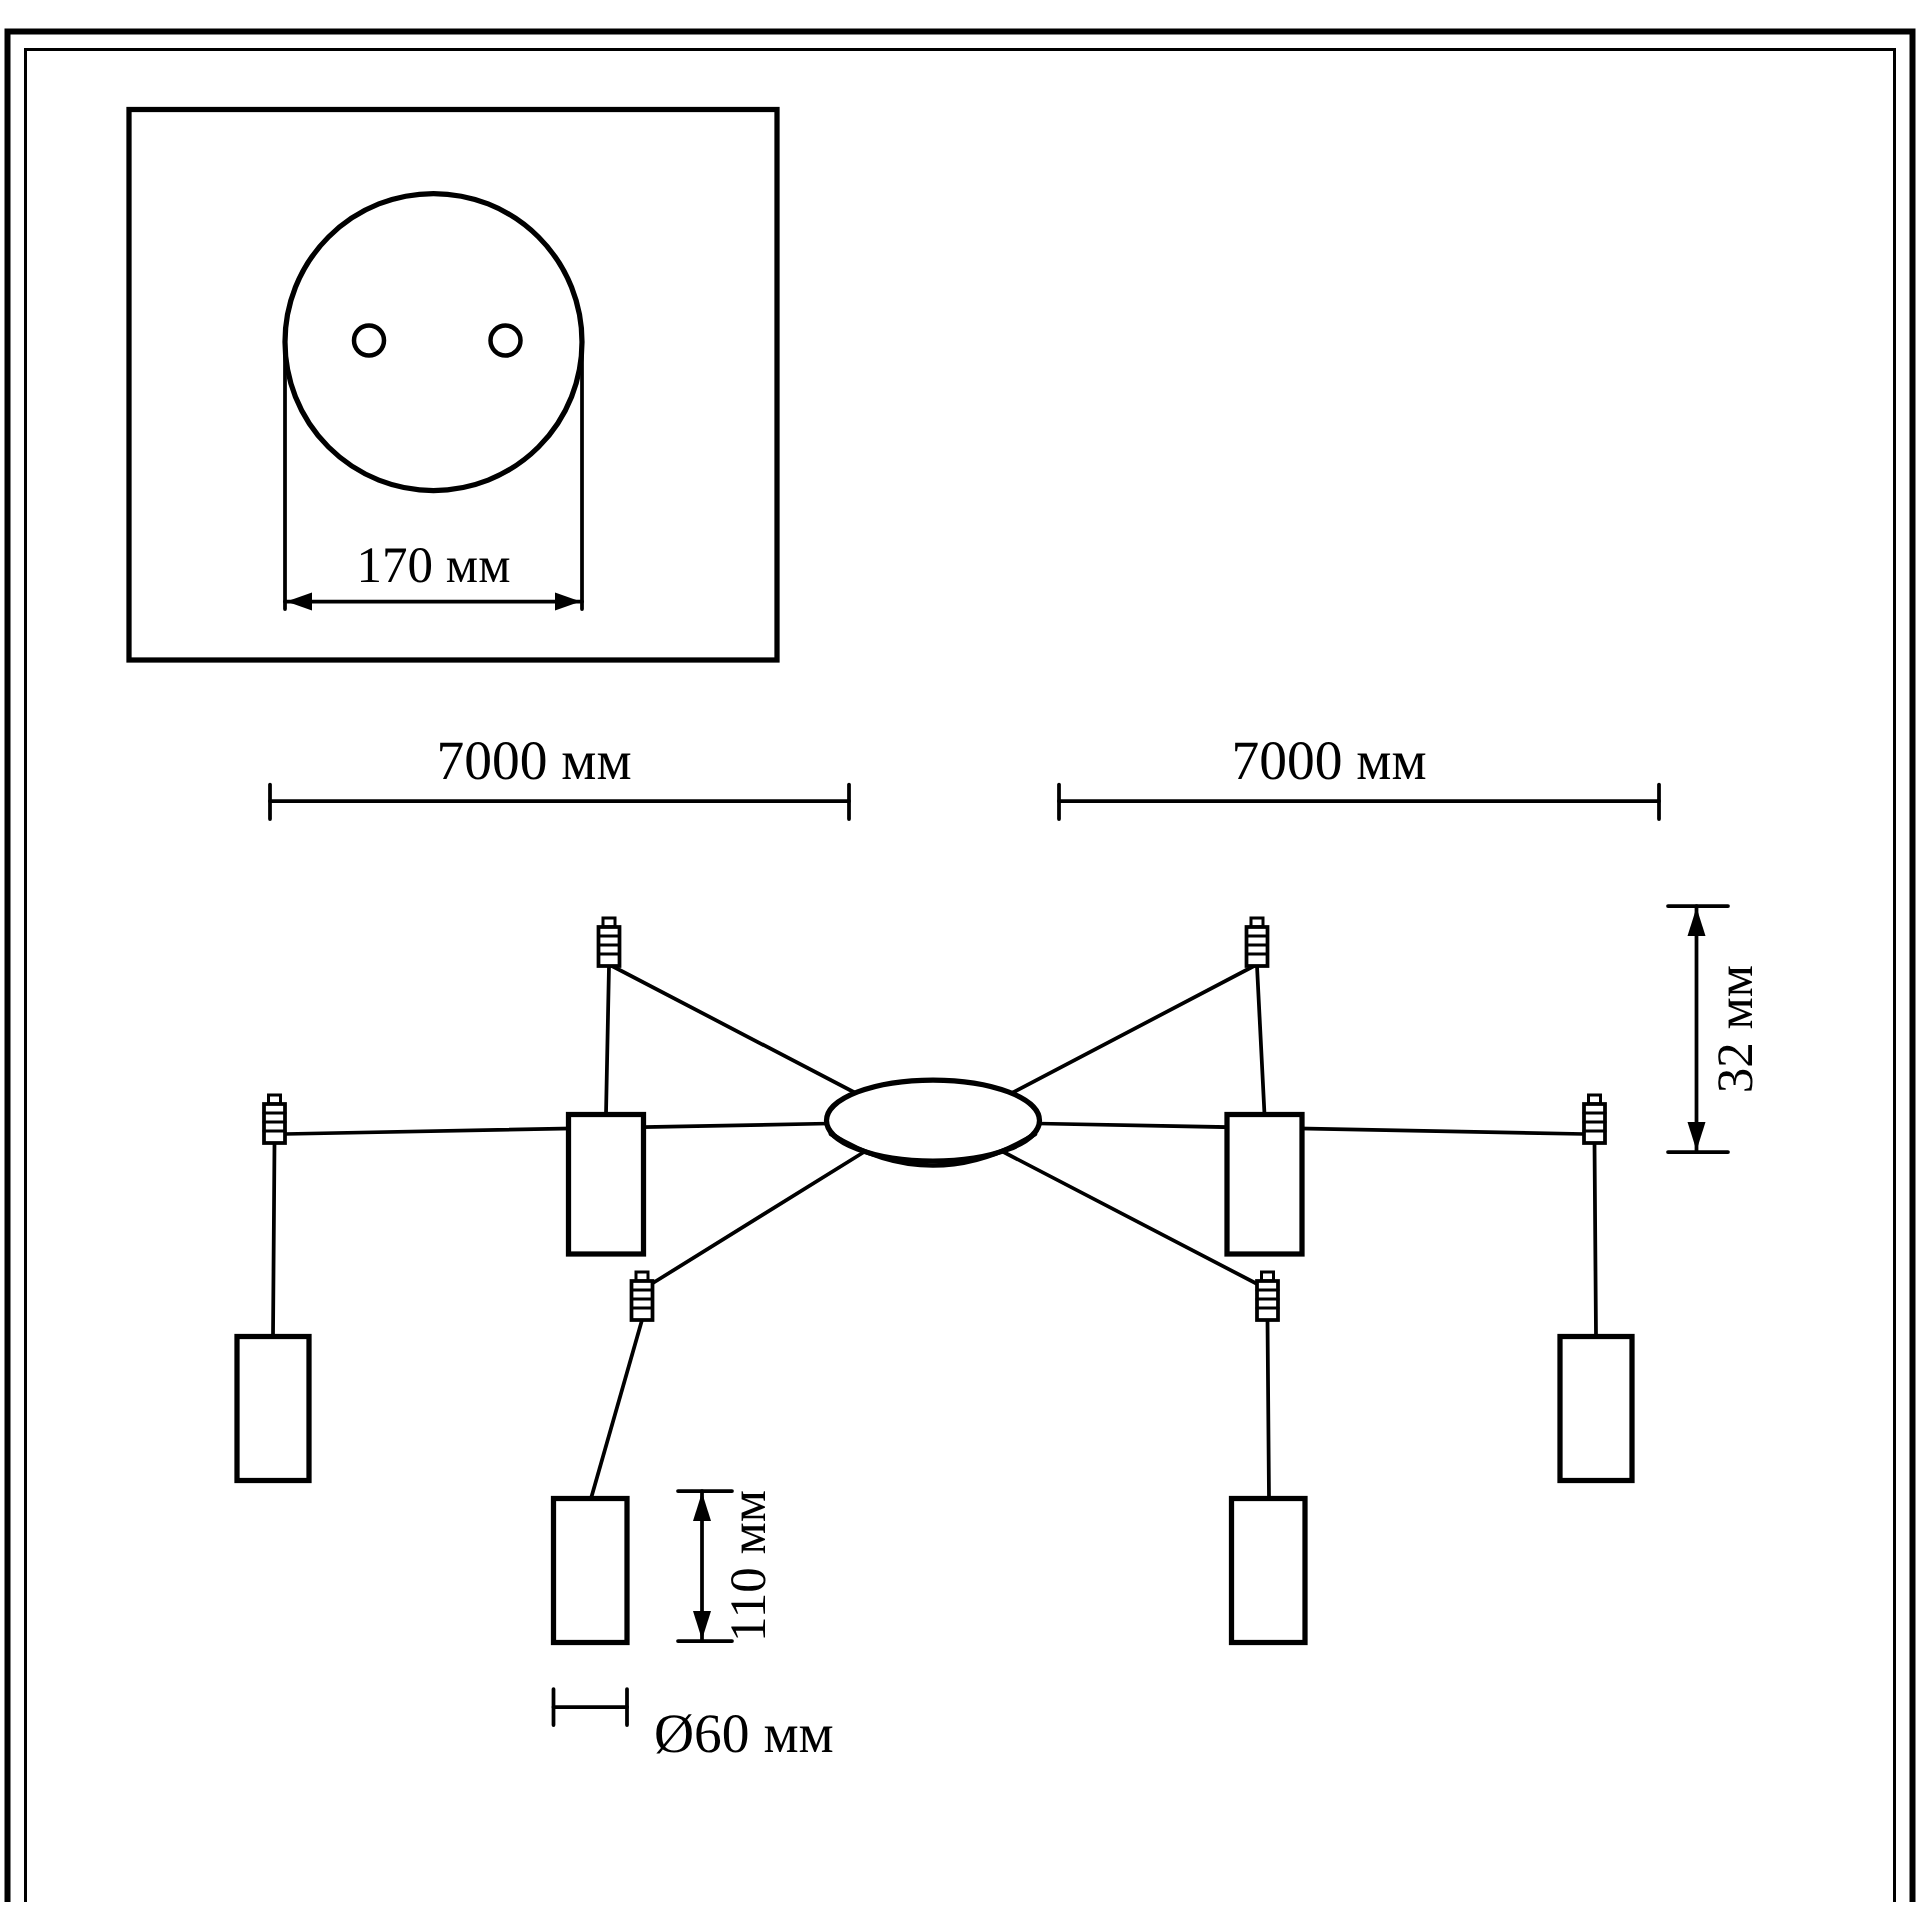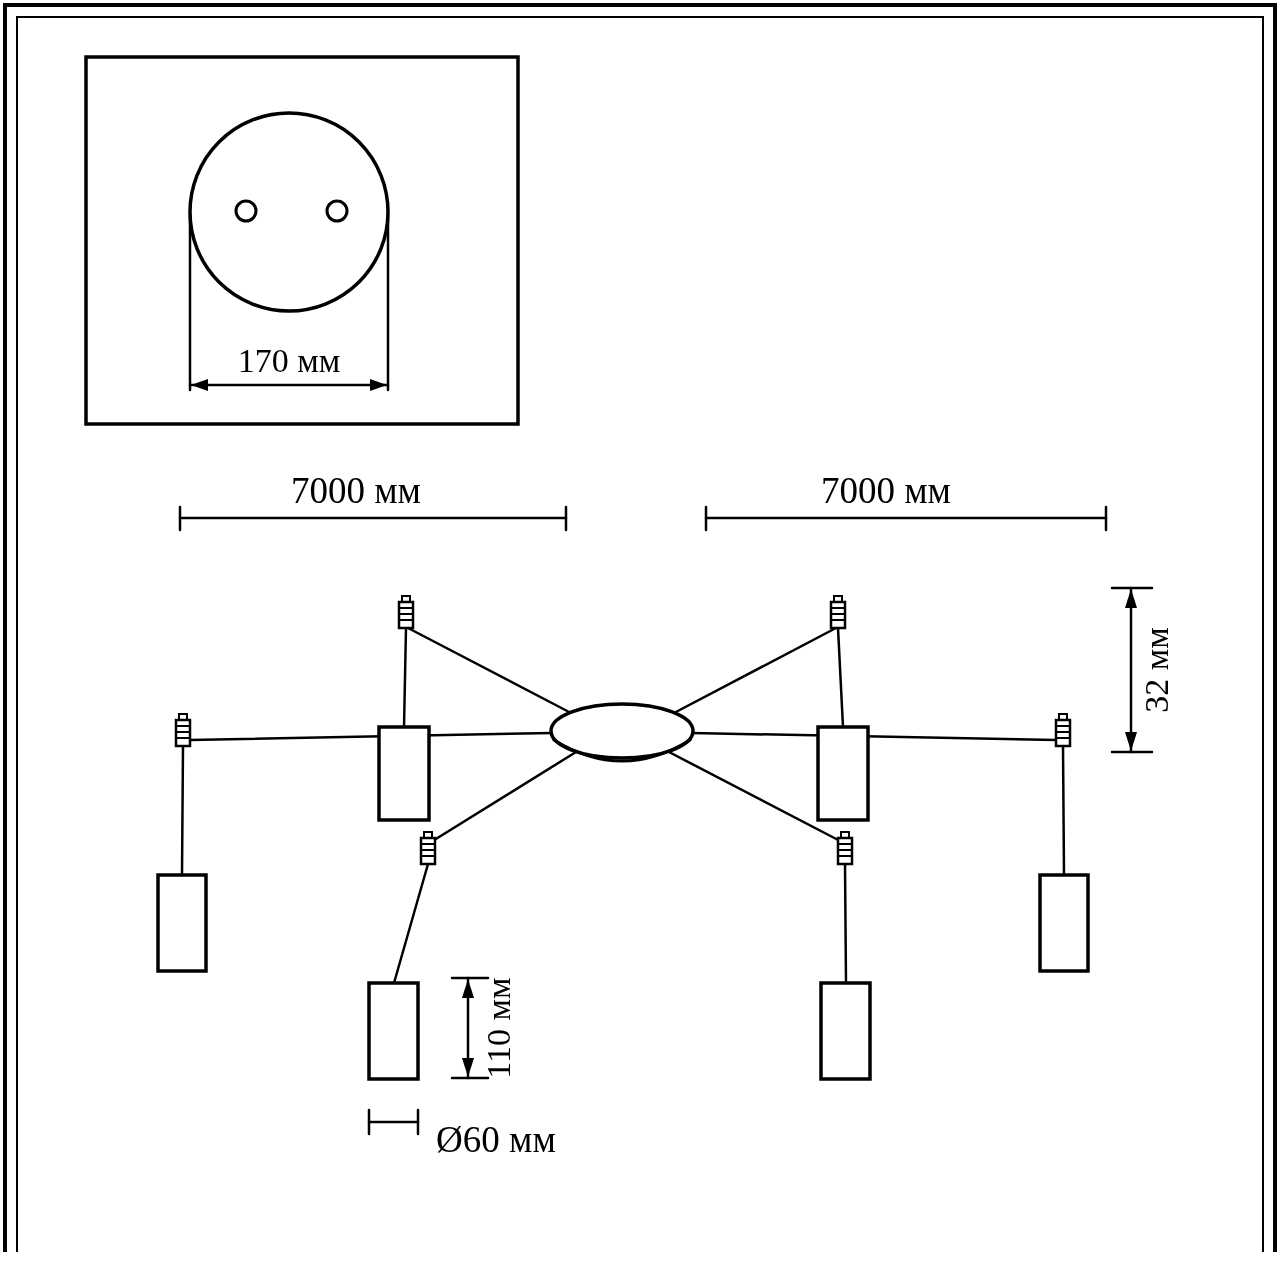--- a/index.html
+++ b/index.html
@@ -1,16 +1,16 @@
 <!DOCTYPE html>
 <html><head>
 <meta charset="utf-8">
 <style>
   html, body { margin: 0; padding: 0; background: #ffffff; }
-  .page { width: 1280px; height: 1252px; background: #ffffff; position: relative; }
+  .page { width: 1280px; height: 1252px; background: #ffffff; position: relative; margin-top: 16px; }
   svg { display: block; }
   .ln   { stroke: #000000; fill: none; stroke-linecap: round; }
   .w4   { stroke-width: 4; }
   .w35  { stroke-width: 3.5; }
   .w3   { stroke-width: 3; }
   .w25  { stroke-width: 2.5; }
   .w2   { stroke-width: 2; }
   .shape { stroke: #000000; fill: #ffffff; }
   .arrow { fill: #000000; stroke: none; }
   .dim-text { font-family: "Liberation Serif", serif; fill: #000000; }

